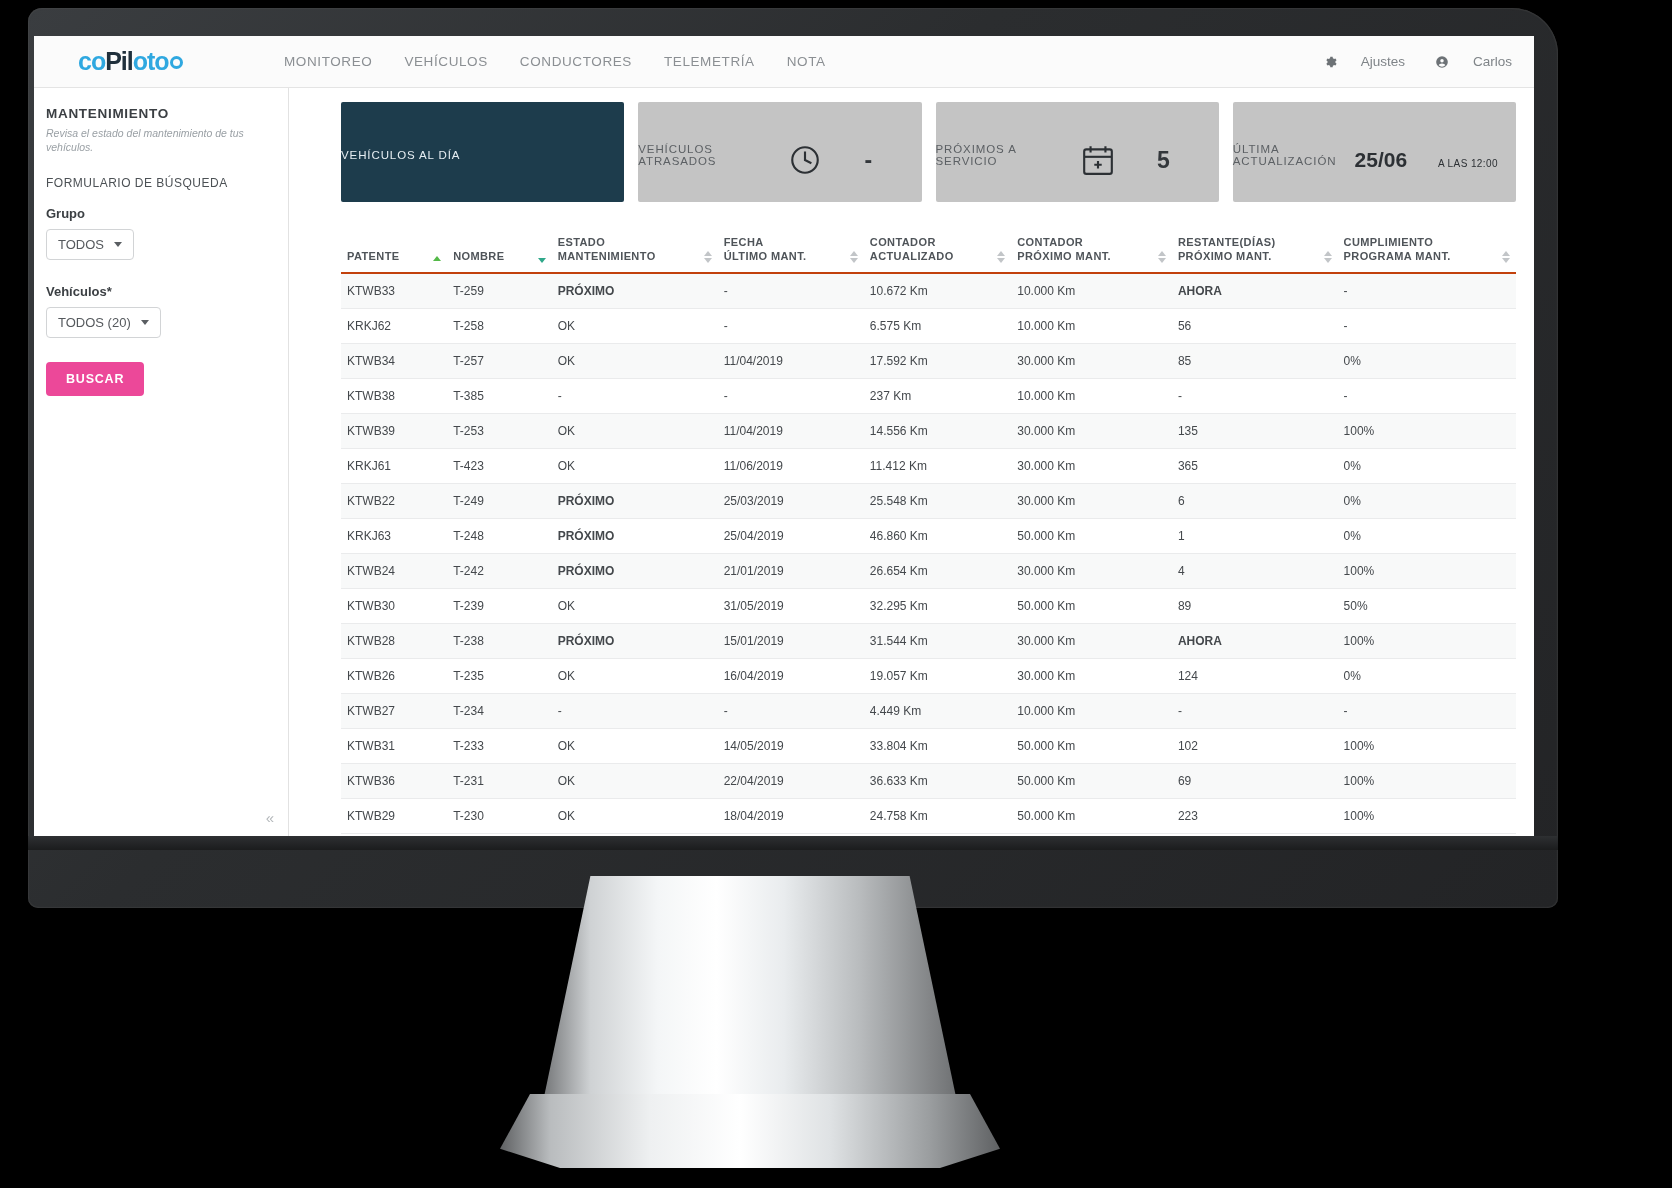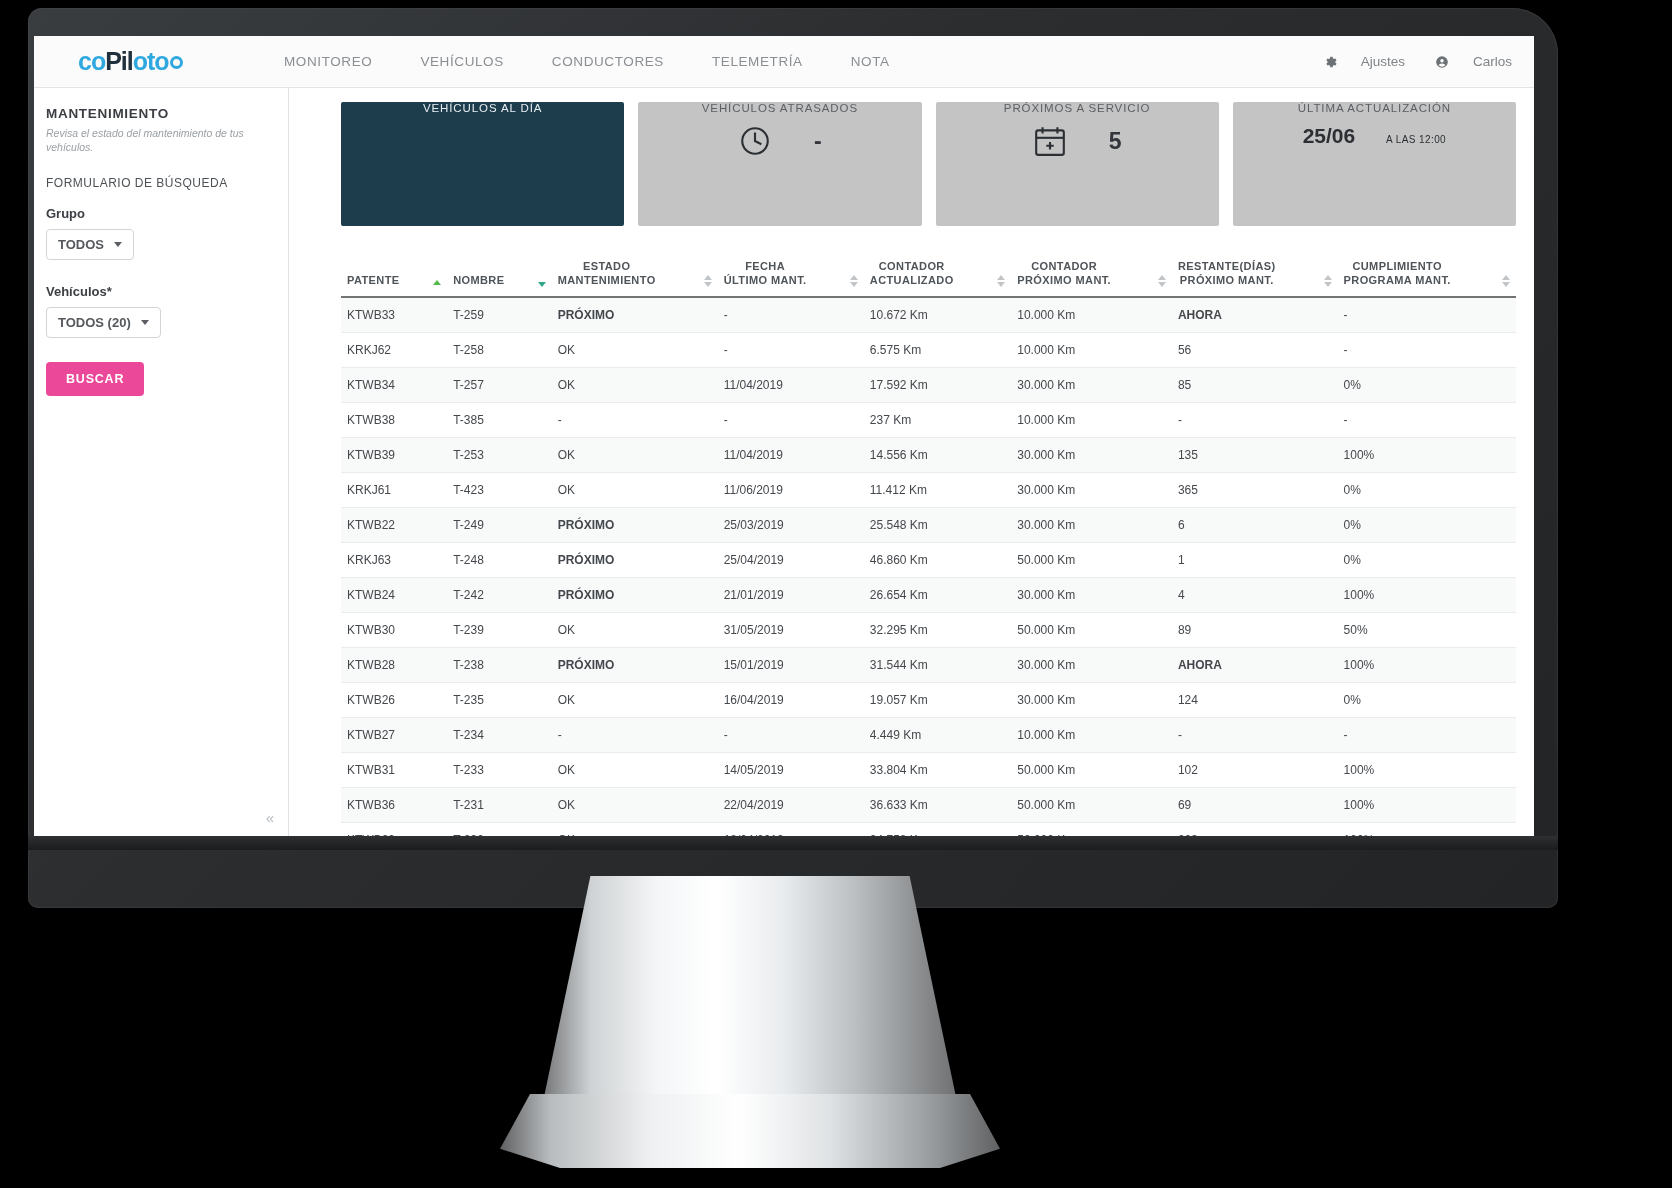--- a/index.html
+++ b/index.html
@@ -71,21 +71,21 @@
     display: flex; align-items: baseline; line-height: 1;
   }
   .logo .co { color: #2fa8e0; font-weight: 700; }
   .logo .pil { color: #20303c; font-weight: 700; }
   .logo .oto { color: #2fa8e0; font-weight: 700; }
   .logo-dot {
     display:inline-block; width:13px; height:13px; border-radius:50%;
     border:3px solid #2fa8e0; margin-left:1px; position: relative; top:-1px;
   }
 
-  #main-nav { display: flex; align-items: center; gap: 48px; }
+  #main-nav { display: flex; align-items: center; gap: 32px; }
   #main-nav .nav-link {
     font-size: 13.5px; color: #8b8f93; letter-spacing: .6px;
     text-decoration: none; cursor: pointer; white-space: nowrap;
   }
   #navbar-right { margin-left: auto; display: flex; align-items: center; gap: 30px; }
   #navbar-right .nav-link {
     font-size: 13.5px; color: #7f8488; display: flex; align-items: center; gap: 24px;
     cursor: pointer; white-space: nowrap;
   }
   .ico { display:inline-block; width:14px; height:14px; fill:#6d7276; }
@@ -114,66 +114,65 @@
     font-size: 12px; color: #4c5155; letter-spacing: .5px; margin-bottom: 16px;
   }
   .field-label {
     font-size: 13px; font-weight: bold; color: #3b3f43; margin-bottom: 8px;
   }
   .select-box {
     display: inline-flex; align-items: center; gap: 10px;
     border: 1px solid #d2d4d6; border-radius: 4px; background: #fff;
     padding: 7px 11px; font-size: 13px; color: #55595d; cursor: pointer;
     margin-bottom: 24px;
-    font-weight: bold;
   }
   .caret { width: 0; height: 0; border-left: 4px solid transparent;
            border-right: 4px solid transparent; border-top: 5px solid #5a5e62; }
   .search-btn {
     background: #ec4899; color: #fff; border: none; border-radius: 4px;
     font-size: 12.5px; font-weight: bold; letter-spacing: .8px;
     padding: 10px 20px; cursor: pointer;
   }
   #sidebar-collapse {
     position: absolute; right: 14px; bottom: 10px;
     color: #b4b8bb; font-size: 15px; cursor: pointer; user-select: none;
   }
 
   
   #content { flex: 1; min-width: 0; background: #fff; padding: 14px 18px 0 18px; overflow: hidden; }
 
   
   #kpi-row { display: flex; gap: 14px; margin-bottom: 34px; }
   .kpi-card {
-    flex: 1; height: 124px; border-radius: 2px;
-    display: flex; flex-direction: column; align-items: center;
-    position: relative;
+    flex: 1; height: 100px; border-radius: 2px;
+    display: flex; flex-direction: row; align-items: center;
+    padding-top: 16px; position: relative;
   }
   .kpi-card.dark { background: #1d3c4c; }
   .kpi-card.grey { background: #c4c4c4; }
   .kpi-title { font-size: 11.5px; letter-spacing: .9px; margin-bottom: 10px; }
   .kpi-card.dark .kpi-title { color: #e6eef2; }
   .kpi-card.grey .kpi-title { color: #5c6064; }
   .kpi-body { display: flex; align-items: center; justify-content: center; gap: 42px; width: 100%; }
   .kpi-icon { width: 34px; height: 34px; }
   .kpi-value { font-size: 23px; font-weight: bold; }
   .kpi-card.dark .kpi-value { color: #ffffff; }
   .kpi-card.grey .kpi-value { color: #33373b; }
   .kpi-value.red { color: #e23b45; }
   .kpi-date { font-size: 21px; font-weight: bold; color: #2c3034; }
   .kpi-date small { font-size: 10px; font-weight: normal; letter-spacing: .4px; margin-left: 25px; }
 
   
   #vehicle-table { width: 100%; border-collapse: collapse; font-size: 12px; }
   #vehicle-table thead th {
-    text-align: center; vertical-align: bottom;
+    text-align: left; vertical-align: bottom;
     padding: 0 6px 8px 6px;
     font-size: 11px; font-weight: bold; color: #4f5459;
     letter-spacing: .4px; line-height: 1.25;
-    border-bottom: 2px solid #737373;
+    border-bottom: 2px solid #c2410c;
     white-space: nowrap;
   }
   .th-flex { display: flex; align-items: flex-end; justify-content: space-between; gap: 8px; }
   .th-label { display: block; }
   .sort-ind { display: inline-flex; flex-direction: column; line-height: 0; padding-bottom: 1px; }
   .tri-up, .tri-dn { width:0; height:0; border-left:4px solid transparent; border-right:4px solid transparent; }
   .tri-up { border-bottom: 5px solid #c2c5c8; margin-bottom: 2px; }
   .tri-dn { border-top: 5px solid #c2c5c8; }
   .sort-ind.asc .tri-up { border-bottom-color: #54b948; }
   .sort-ind.desc .tri-dn { border-top-color: #2fa88a; }

